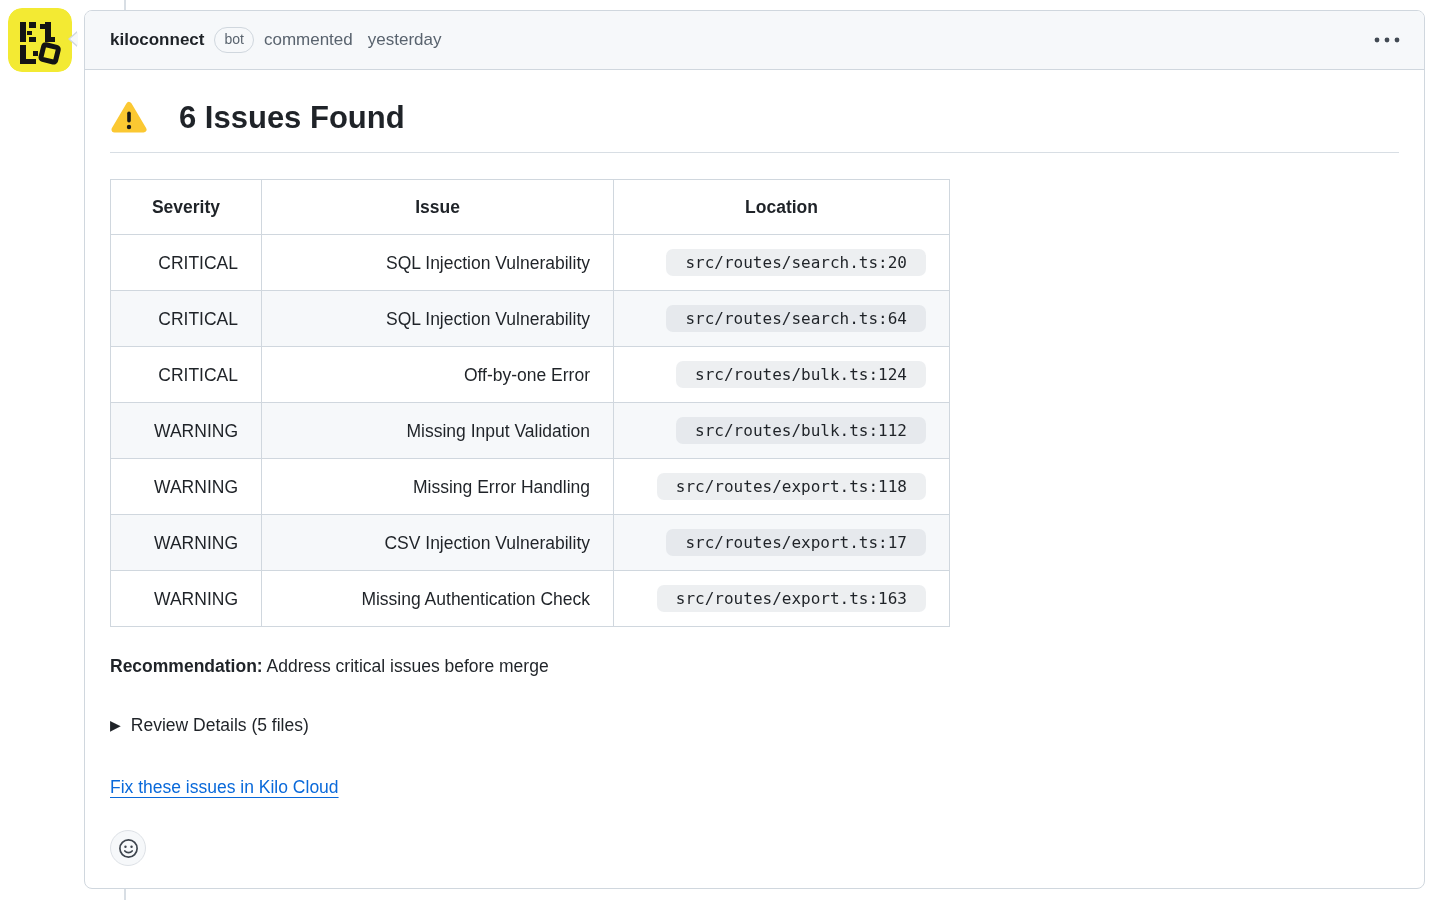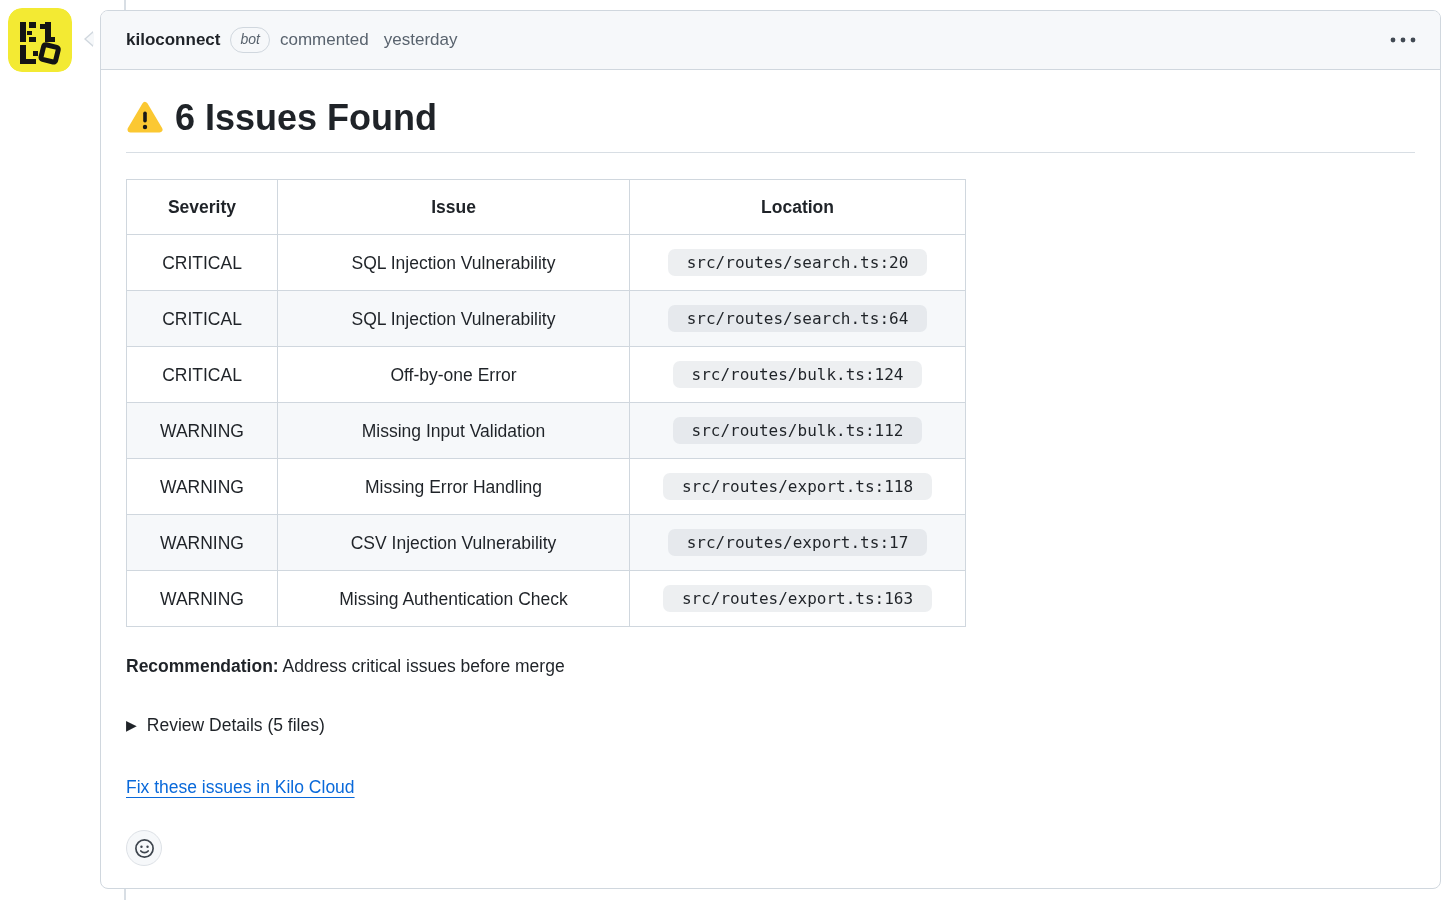--- a/index.html
+++ b/index.html
@@ -8,47 +8,47 @@
 
   
   .timeline-top{position:absolute;left:124px;top:0;width:2px;height:11px;background:#d8dee4;}
   .timeline-bottom{position:absolute;left:124px;top:888px;width:2px;height:12px;background:#d8dee4;}
 
   
   .avatar{position:absolute;left:8px;top:8px;width:64px;height:64px;border-radius:14px;
           display:block;overflow:hidden;}
 
   
-  .card{position:absolute;left:100px;top:10px;width:1341px;height:879px;background:#fff;
+  .card{position:absolute;left:84px;top:10px;width:1341px;height:879px;background:#fff;
         border:1px solid #d0d7de;border-radius:8px;box-sizing:border-box;}
   .card-header{display:flex;align-items:center;height:58px;background:#f6f8fa;
         border-bottom:1px solid #d0d7de;border-radius:7px 7px 0 0;
         padding:0 18px 0 25px;position:relative;color:#59636e;font-size:17px;}
   .card-header::before{content:"";position:absolute;left:-17px;top:20px;width:0;height:0;
         border:8px solid transparent;border-right:9px solid #d0d7de;border-left:none;}
   .card-header::after{content:"";position:absolute;left:-15px;top:21px;width:0;height:0;
         border:7px solid transparent;border-right:8px solid #f6f8fa;border-left:none;}
   .author{font-weight:700;color:#1f2328;margin-right:10px;text-decoration:none;}
   .bot-badge{border:1px solid #d0d7de;border-radius:999px;padding:1px 9px 2px;
-        font-size:14px;line-height:1.45;color:#59636e;margin-right:10px;background:transparent;font-style:italic;}
+        font-size:14px;line-height:1.45;color:#59636e;margin-right:10px;background:transparent;}
   .action-text{margin-right:15px;}
   .timestamp{color:#59636e;text-underline-offset:3px;cursor:pointer;}
   .kebab{margin-left:auto;background:none;border:none;cursor:pointer;padding:8px 6px;display:flex;}
 
   .card-body{padding:28px 25px 28px;font-size:17.5px;line-height:26px;}
 
   .issues-heading{margin:0 0 26px;padding-bottom:15px;border-bottom:1px solid #d8dee4;
-        font-size:36px;line-height:39px;font-weight:700;display:flex;align-items:center;gap:11px;}
+        font-size:31px;line-height:39px;font-weight:700;display:flex;align-items:center;gap:31px;}
   .warn-icon{display:flex;flex:none;}
 
   table.issues{border-collapse:collapse;table-layout:fixed;width:839px;border-radius:13px;}
   .issues th,.issues td{border:1px solid #d0d7de;padding:15px 23px;line-height:24px;
         box-sizing:border-box;}
   .issues th{font-weight:700;text-align:center;font-size:17.5px;}
-  .issues td{text-align:center;font-size:17.5px;margin-top:18px;}
+  .issues td{text-align:right;font-size:17.5px;margin-top:18px;}
   .issues tbody tr:nth-child(even){background:#f6f8fa;}
   .loc-code{font-family:"DejaVu Sans Mono","Liberation Mono",monospace;font-size:16px;
         background:rgba(175,184,193,0.22);padding:4px 19px;border-radius:7px;white-space:nowrap;}
 
   .recommendation{margin:26px 0 0;}
   .recommendation strong{font-weight:700;}
 
   details.review{margin-top:33px;}
   details.review summary{list-style:none;cursor:pointer;display:flex;align-items:center;gap:10px;}
   details.review summary::-webkit-details-marker{display:none;}

